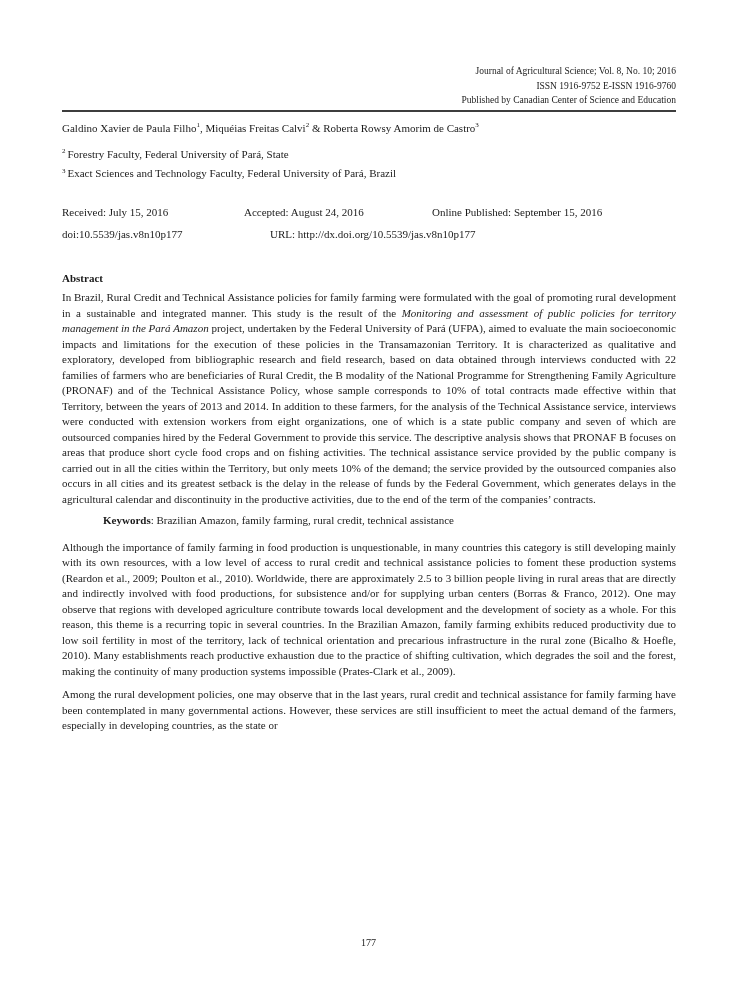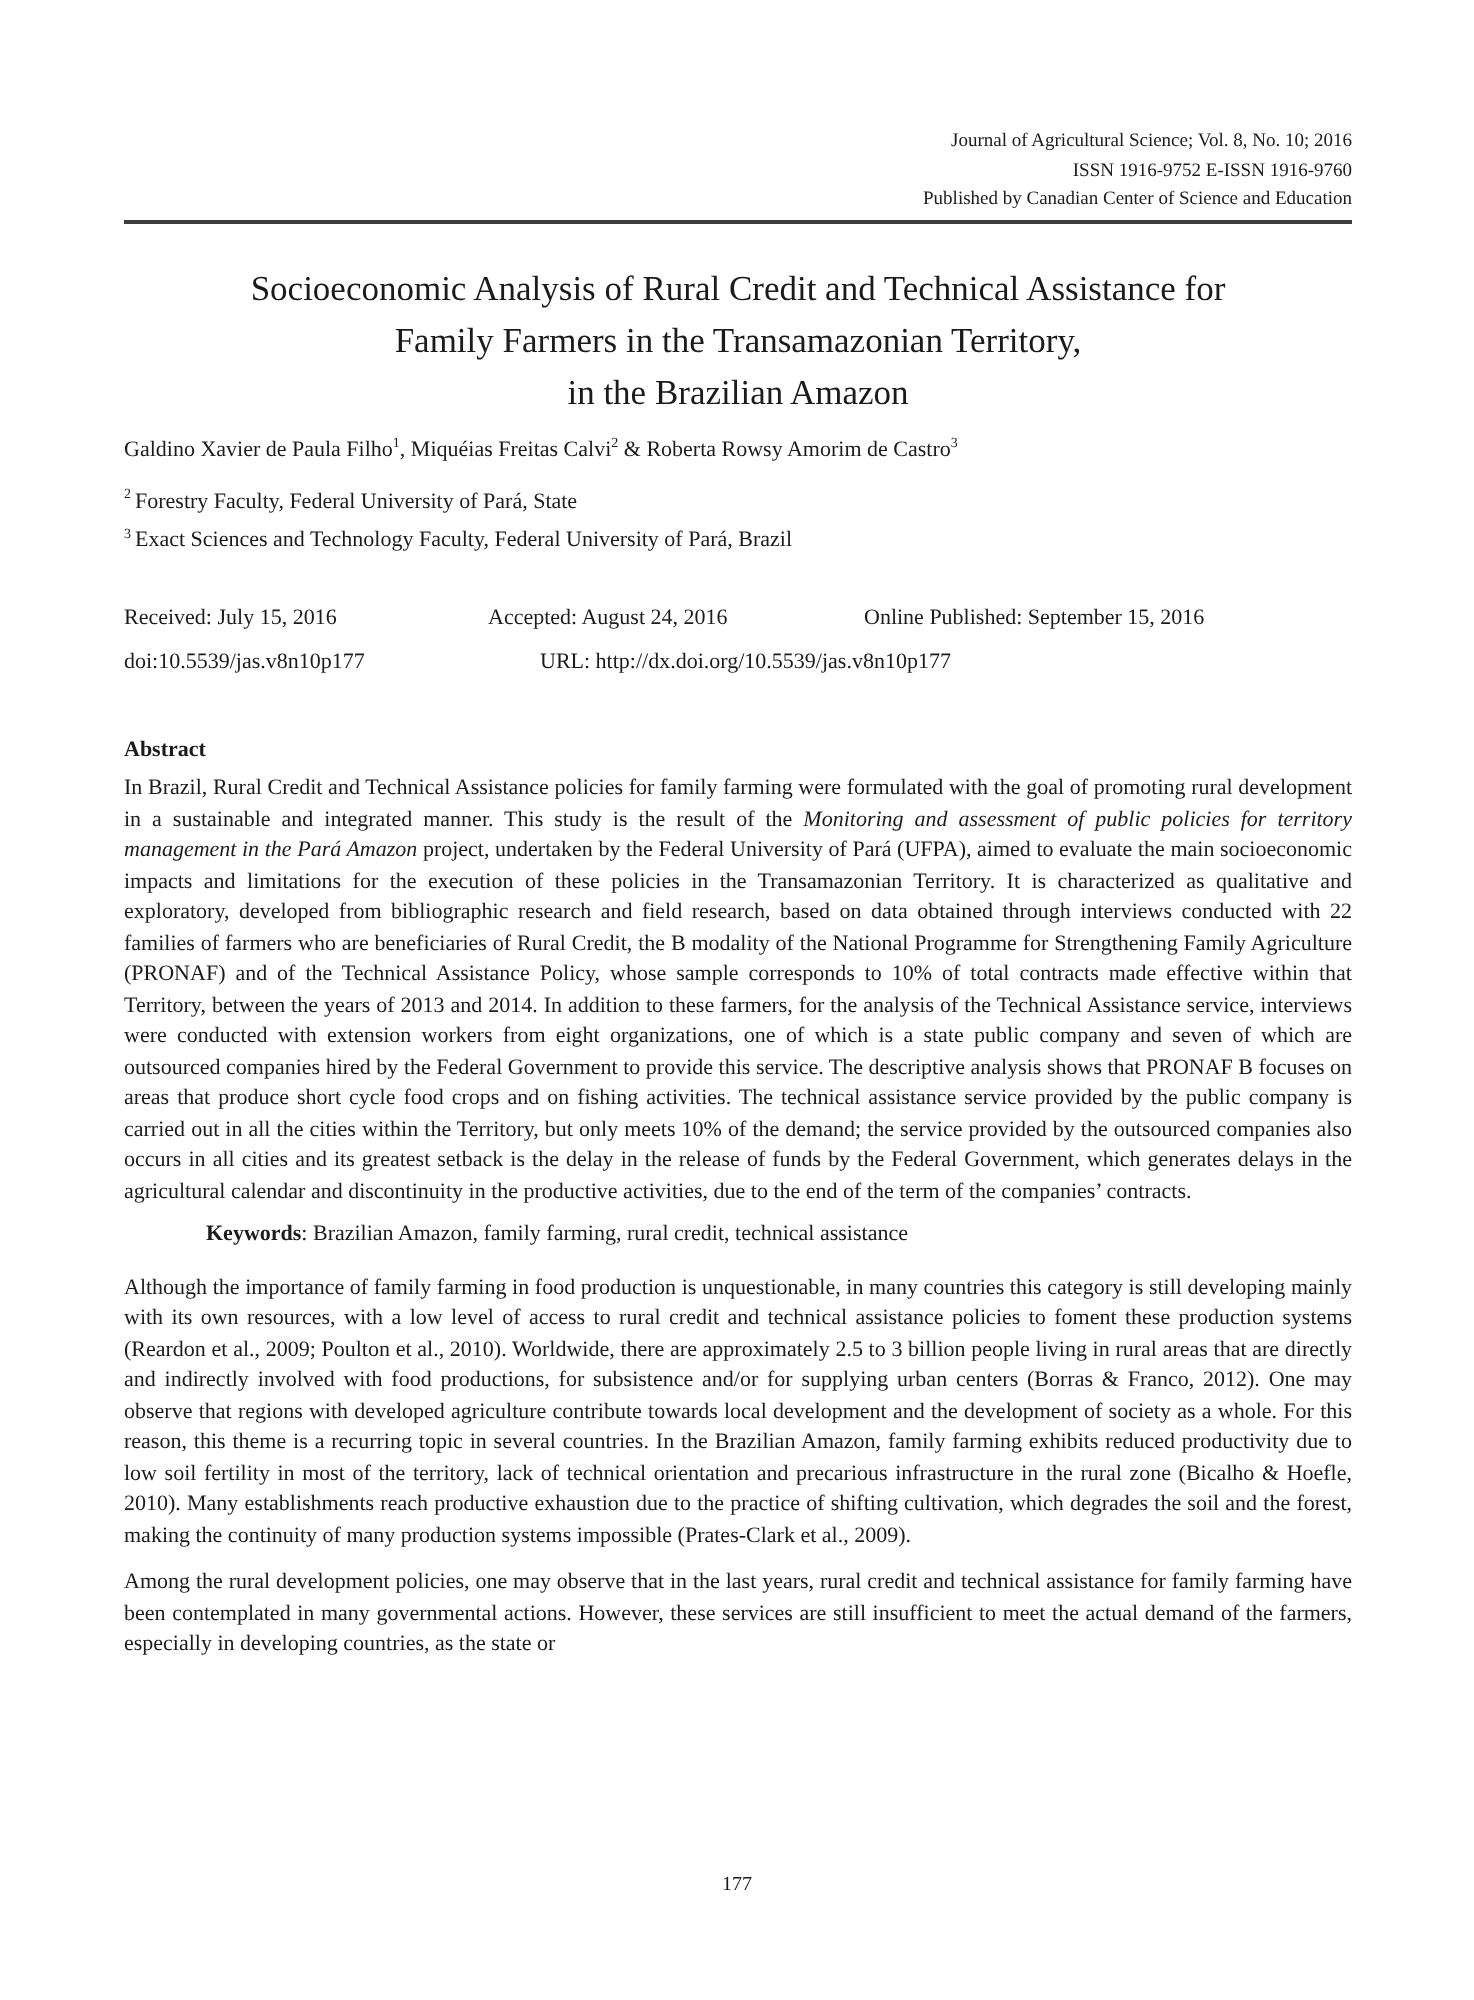--- a/index.html
+++ b/index.html
@@ -97,25 +97,20 @@
 <div class="page">
 
   <div class="journal-header">
     <div>Journal of Agricultural Science; Vol. 8, No. 10; 2016</div>
     <div>ISSN 1916-9752 E-ISSN 1916-9760</div>
     <div>Published by Canadian Center of Science and Education</div>
   </div>
 
   <hr class="header-rule">
 
-  <h1 class="article-title">
-    <span>Socioeconomic Analysis of Rural Credit and Technical Assistance for</span><br>
-    <span>Family Farmers in the Transamazonian Territory,</span><br>
-    <span>in the Brazilian Amazon</span>
-  </h1>
 
   <div class="authors">
     <span>Galdino Xavier de Paula Filho</span><sup>1</sup><span>, </span><span>Miquéias Freitas Calvi</span><sup>2</sup><span> &amp; </span><span>Roberta Rowsy Amorim de Castro</span><sup>3</sup>
   </div>
 
   <div class="affiliations">
     <div class="affiliation-line"><sup>2</sup><span>Forestry Faculty, Federal University of Pará, State</span></div>
     <div class="affiliation-line"><sup>3</sup><span>Exact Sciences and Technology Faculty, Federal University of Pará, Brazil</span></div>
   </div>
 

